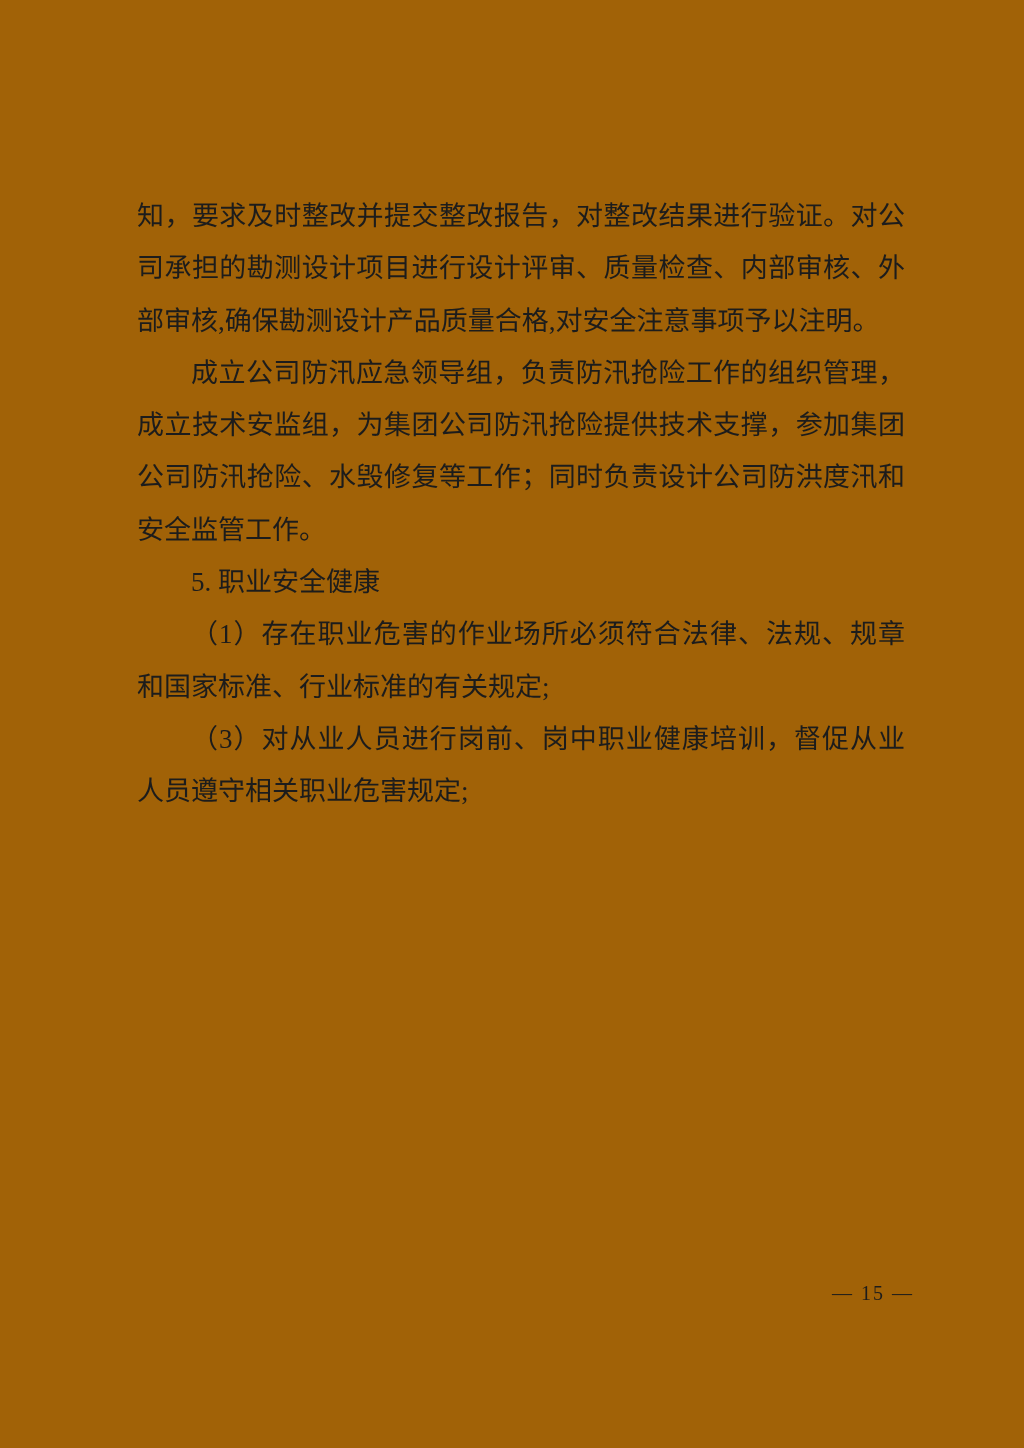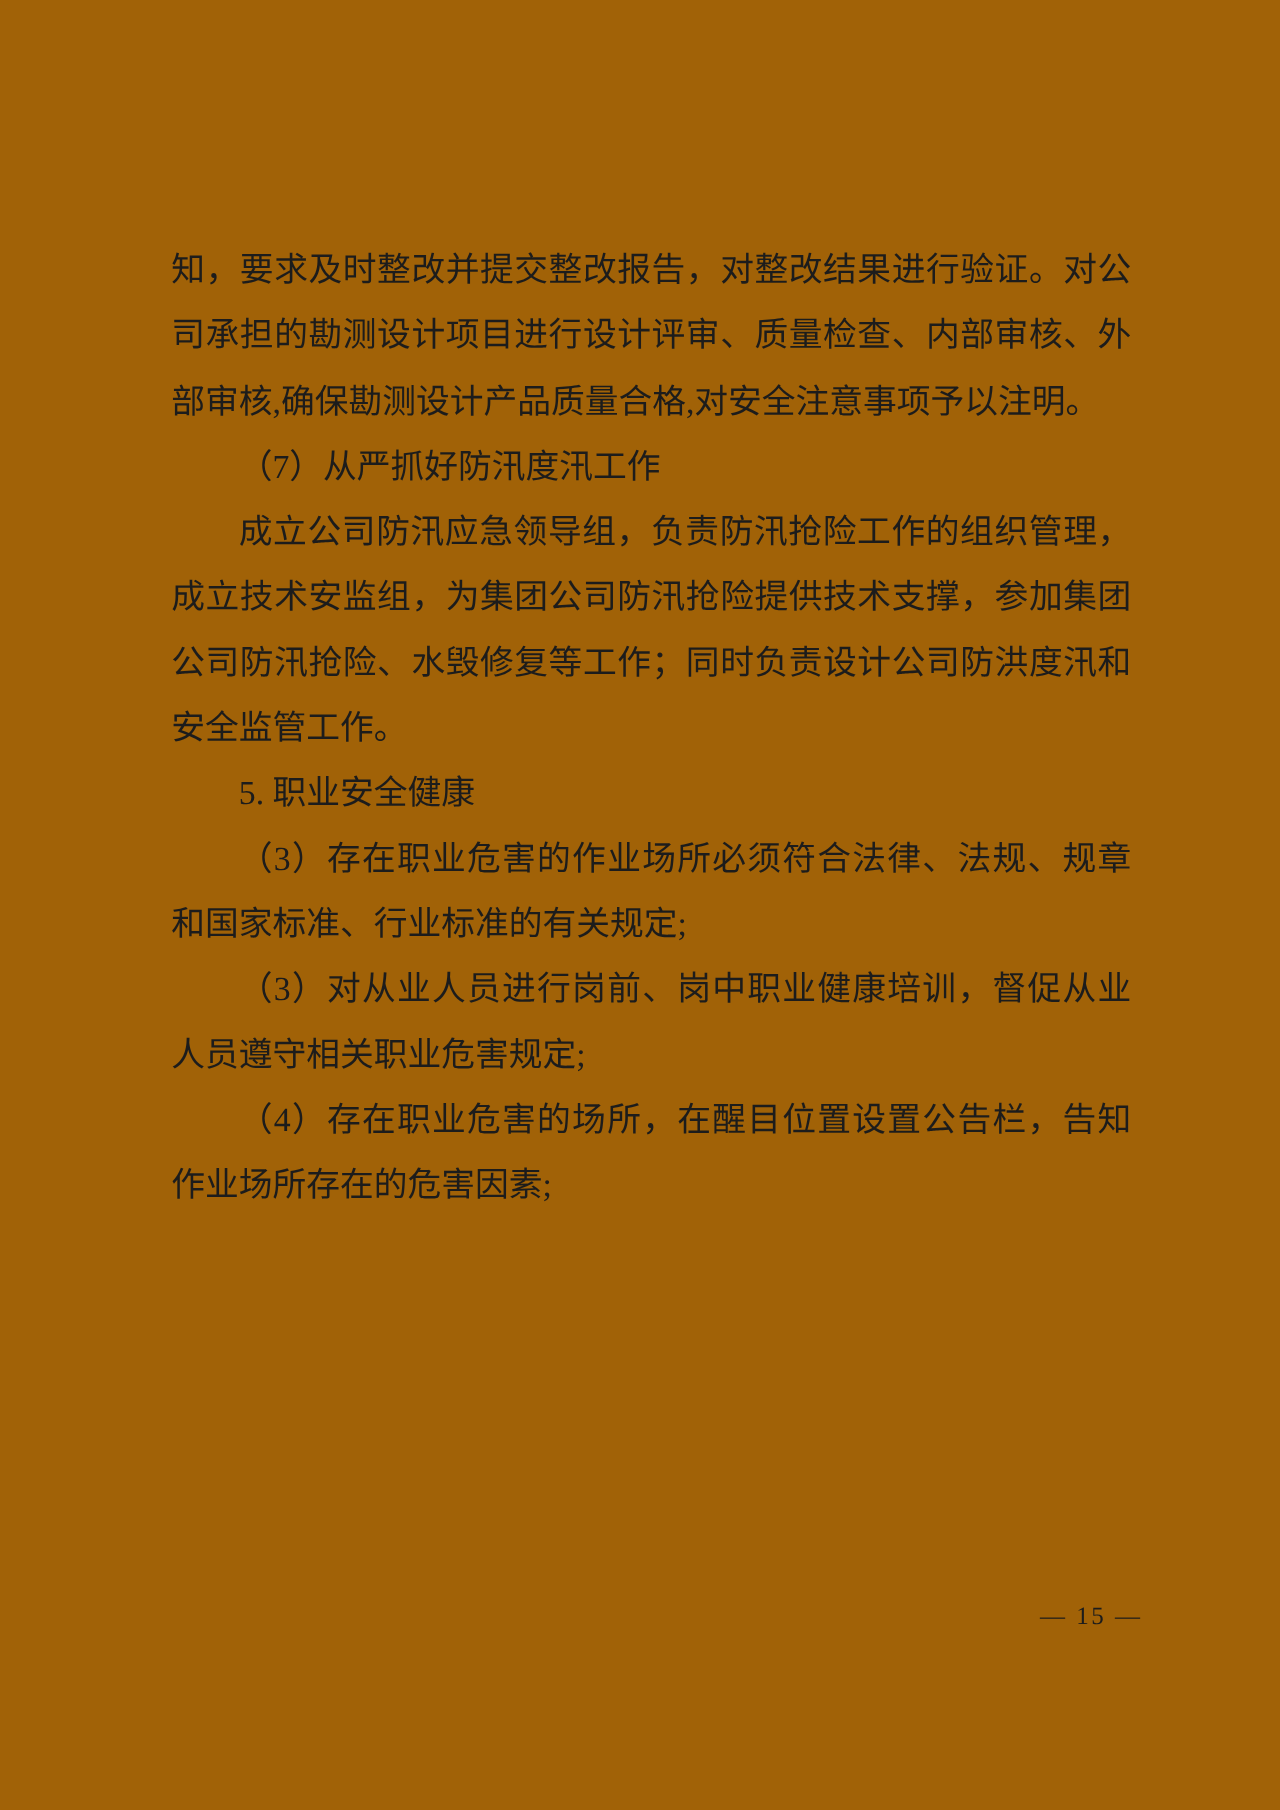--- a/index.html
+++ b/index.html
@@ -48,23 +48,21 @@
     white-space: nowrap;
   }
 </style>
 </head>
 <body>
 
 <div class="page">
 
   <div class="body-text">
     <p>知，要求及时整改并提交整改报告，对整改结果进行验证。对公司承担的勘测设计项目进行设计评审、质量检查、内部审核、外部审核,确保勘测设计产品质量合格,对安全注意事项予以注明。</p>
-    <p class="indent">（7）从严抓好防汛度汛工作</p>
     <p class="indent">成立公司防汛应急领导组，负责防汛抢险工作的组织管理，成立技术安监组，为集团公司防汛抢险提供技术支撑，参加集团公司防汛抢险、水毁修复等工作；同时负责设计公司防洪度汛和安全监管工作。</p>
     <p class="indent">5. 职业安全健康</p>
-    <p class="indent">（3）存在职业危害的作业场所必须符合法律、法规、规章和国家标准、行业标准的有关规定;</p>
+    <p class="indent">（1）存在职业危害的作业场所必须符合法律、法规、规章和国家标准、行业标准的有关规定;</p>
     <p class="indent">（3）对从业人员进行岗前、岗中职业健康培训，督促从业人员遵守相关职业危害规定;</p>
-    <p class="indent">（4）存在职业危害的场所，在醒目位置设置公告栏，告知作业场所存在的危害因素;</p>
   </div>
 
   <div class="page-footer">— 15 —</div>
 
 </div>
 
 </body></html>

